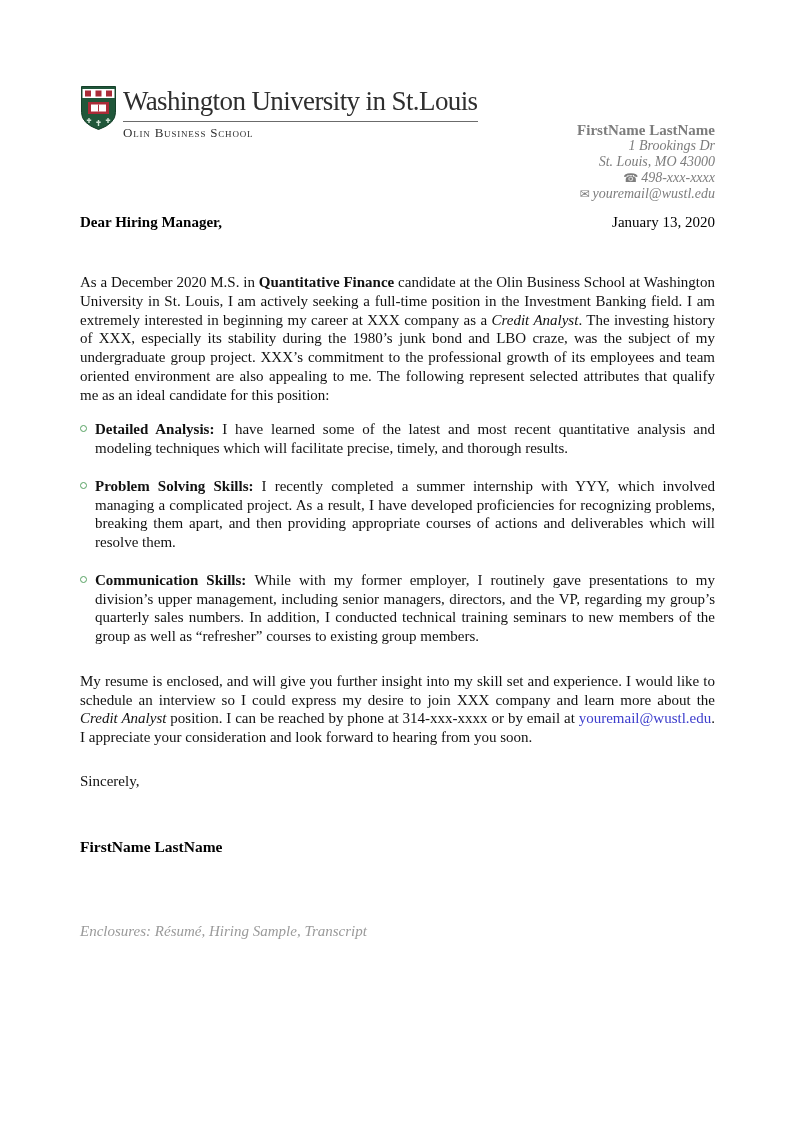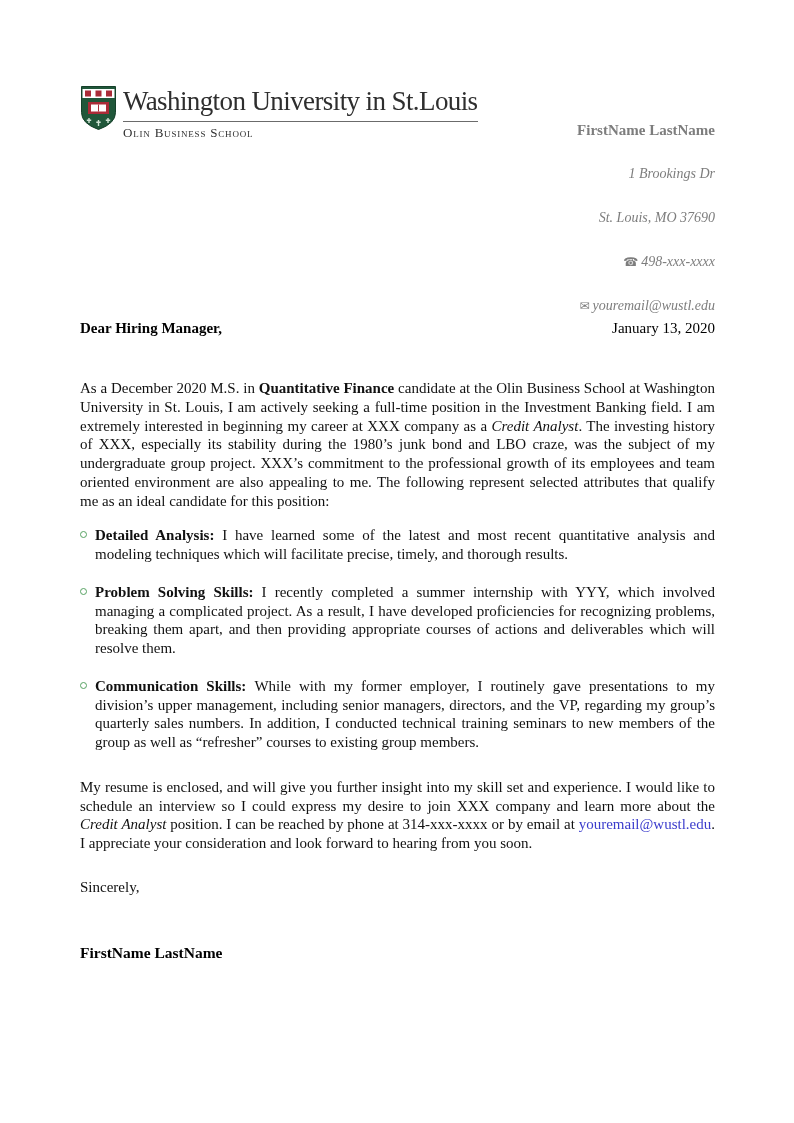--- a/index.html
+++ b/index.html
@@ -27,25 +27,25 @@
     letter-spacing: -0.6px; line-height: 1.25; white-space: nowrap;
   }
   .logo-rule { height: 1px; background: #6b6b6b; margin: 2px 0 3px 0; }
   .logo-sub {
     font-variant: small-caps; font-size: 13px; color: #2e2e2e;
     letter-spacing: 0.8px; white-space: nowrap;
   }
 
   .contact { margin-top: 37px; text-align: right; color: #7d7d7d; line-height: 16px; font-size: 14px; }
   .contact-name { font-weight: bold; font-size: 15px; color: #7d7d7d; }
-  .contact-line { font-style: italic; margin-top: 28px; }
+  .contact-line { font-style: italic; }
   .icon { font-style: normal; font-family: "DejaVu Sans", sans-serif; font-size: 12px; margin-right: 3px; color: #7d7d7d; }
 
   
-  .salutation-row { display: flex; justify-content: space-between; margin-top: 6px; }
+  .salutation-row { display: flex; justify-content: space-between; margin-top: 12px; }
   .salutation { font-weight: bold; color: #000; }
   .date { color: #000; }
 
   
   .para { text-align: justify; line-height: 18.75px; color: #111; }
   .opening { margin-top: 42px; }
   .skills { list-style: none; margin-top: 16px; }
   .skills li { display: flex; margin-bottom: 19px; margin-left: 0; }
   .bullet {
     flex: none; width: 7px; height: 7px; border-radius: 50%;
@@ -88,21 +88,21 @@
       <div class="logo-text">
         <div class="logo-main">Washington University in St.Louis</div>
         <div class="logo-rule"></div>
         <div class="logo-sub">Olin Business School</div>
       </div>
     </div>
 
     <div class="contact">
       <div class="contact-name">FirstName LastName</div>
       <div class="contact-line">1 Brookings Dr</div>
-      <div class="contact-line">St. Louis, MO 37690</div>
+      <div class="contact-line">St. Louis, MO 43000</div>
       <div class="contact-line"><span class="icon">☎</span><span>498-xxx-xxxx</span></div>
       <div class="contact-line"><span class="icon">✉</span><span>youremail@wustl.edu</span></div>
     </div>
   </div>
 
   <div class="salutation-row">
     <div class="salutation">Dear Hiring Manager,</div>
     <div class="date">January 13, 2020</div>
   </div>
 

